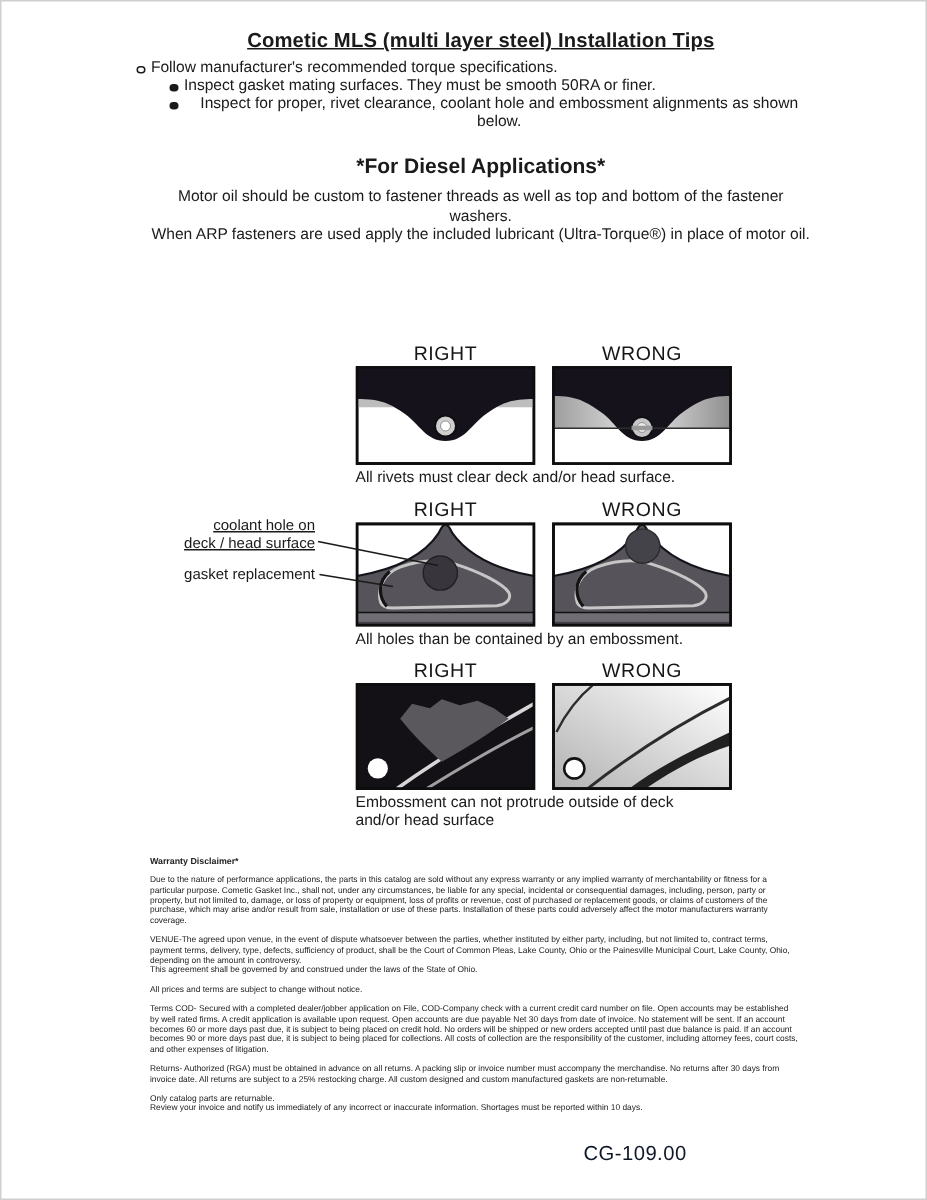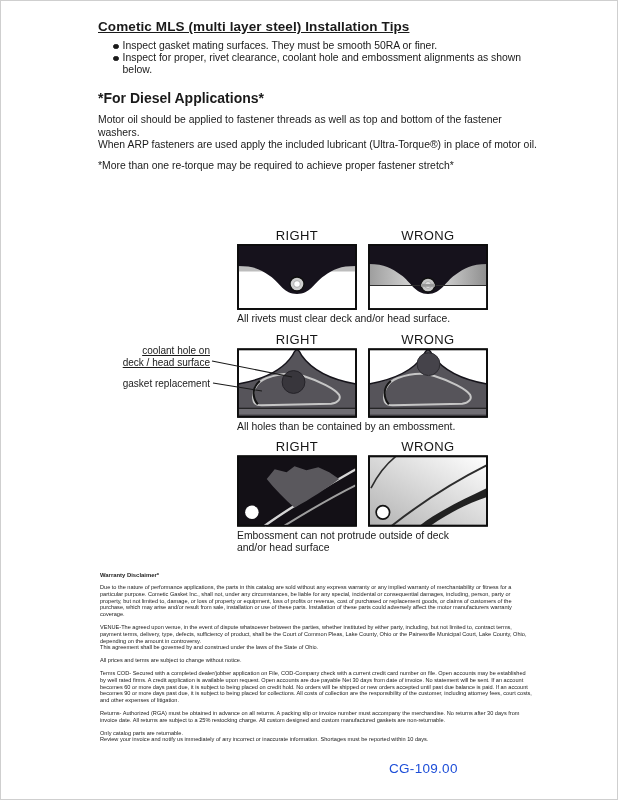--- a/index.html
+++ b/index.html
@@ -4,21 +4,21 @@
 <style>
   html,body{margin:0;padding:0;background:#e9e9e9;}
   .page{
     position:relative;width:618px;height:800px;background:#ffffff;
     font-family:"Liberation Sans","DejaVu Sans",sans-serif;color:#1a1a1a;
     box-shadow:0 0 0 1px #cfcfcf inset;overflow:hidden;
   }
   .prewrap{white-space:pre-line;}
 
   
-  .intro{position:absolute;left:91px;top:19px;width:452px;}
+  .intro{position:absolute;left:91px;top:19px;width:452px;text-align:center;}
   .doc-title{font-size:13.5px;font-weight:bold;text-decoration:underline;margin:0 0 6px 7px;letter-spacing:.1px;}
   .bullet-row{font-size:10.4px;line-height:12px;display:flex;align-items:flex-start;}
   .bullet-row .marker{flex:0 0 auto;width:3.6px;height:3.6px;border:1px solid #1a1a1a;border-radius:50%;margin:3.5px 4px 0 0;}
   .sub{margin-left:22px;}
   .sub .marker{background:#1a1a1a;border-color:#1a1a1a;}
   .diesel-heading{font-size:14px;font-weight:bold;margin:14px 0 0 7px;}
   .body-para{font-size:10.4px;line-height:12.6px;margin:8px 0 0 7px;}
 
   
   .figures{position:absolute;left:237px;top:228px;width:251px;}
@@ -33,43 +33,46 @@
   .anno{position:absolute;left:78px;width:132px;text-align:right;font-size:10px;line-height:11.5px;color:#1a1a1a;}
   .anno-coolant{top:345px;text-decoration:underline;}
   .anno-emboss{top:378px;}
   .anno-lines{position:absolute;left:0;top:0;pointer-events:none;}
 
   
   .disclaimer{position:absolute;left:100px;top:572px;width:432px;color:#222;}
   .disclaimer h4{font-size:5.9px;margin:0 0 6px 0;}
   .disclaimer p{font-size:5.6px;line-height:6.8px;margin:0 0 6px 0;}
 
-  .page-number{position:absolute;left:389px;top:761px;font-size:13.5px;color:#1d4ed8;letter-spacing:.3px;}
+  .page-number{position:absolute;left:389px;top:761px;font-size:13.5px;color:#0f172a;letter-spacing:.3px;}
 </style>
 </head>
 <body>
 
 <div class="page">
 
   <div class="intro">
     <h1 class="doc-title">Cometic MLS (multi layer steel) Installation Tips</h1>
 
+    <div class="bullet-row">
+      <span class="marker"></span>
+      <span>Follow manufacturer's recommended torque specifications.</span>
+    </div>
     <div class="bullet-row sub">
       <span class="marker"></span>
       <span>Inspect gasket mating surfaces.  They must be smooth 50RA or finer.</span>
     </div>
     <div class="bullet-row sub">
       <span class="marker"></span>
       <span>Inspect for proper, rivet clearance, coolant hole and embossment alignments as shown below.</span>
     </div>
 
     <h2 class="diesel-heading">*For Diesel Applications*</h2>
-    <p class="body-para prewrap">Motor oil should be applied to fastener threads as well as top and bottom of the fastener washers.
+    <p class="body-para prewrap">Motor oil should be custom to fastener threads as well as top and bottom of the fastener washers.
 When ARP fasteners are used apply the included lubricant (Ultra-Torque®) in place of motor oil.</p>
-    <p class="body-para">*More than one re-torque may be required to achieve proper fastener stretch*</p>
   </div>
 
   <div class="figures">
 
     <div class="fig">
       <div class="fig-labels">
         <div class="fig-label">RIGHT</div>
         <div class="fig-label">WRONG</div>
       </div>
       <div class="fig-panels">

